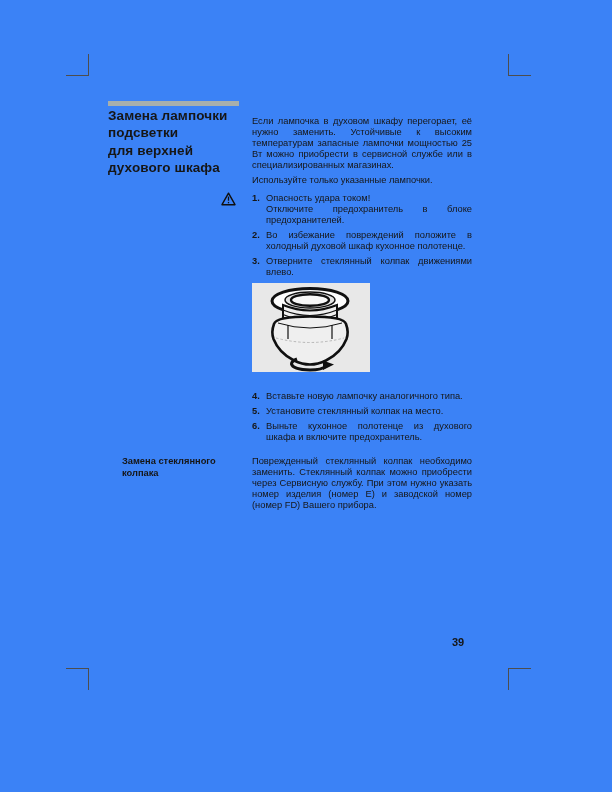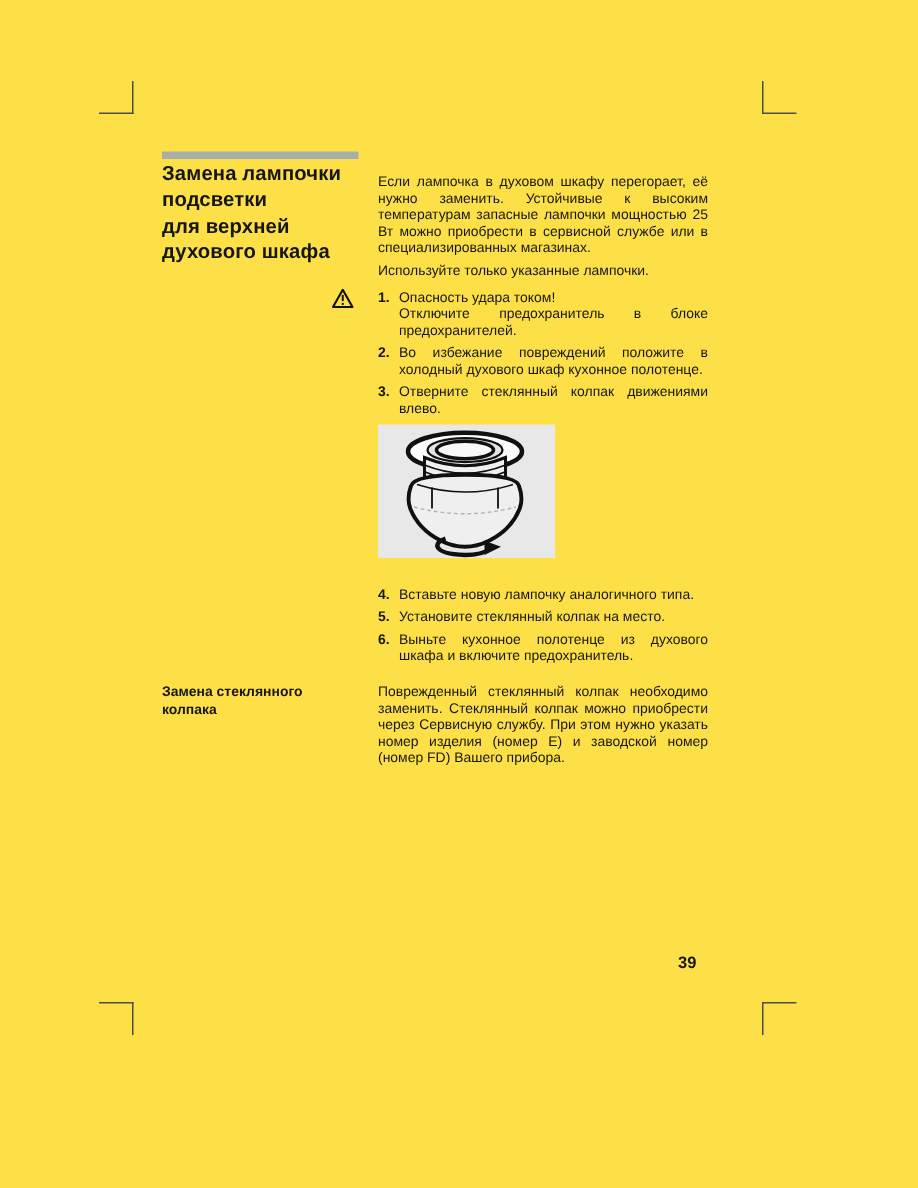--- a/index.html
+++ b/index.html
@@ -1,20 +1,20 @@
 <!DOCTYPE html>
 <html><head>
 <meta charset="utf-8">
 <style>
   html, body { margin: 0; padding: 0; background: #ffffff; }
   .page {
     position: relative;
     width: 612px;
     height: 792px;
-    background: #fde047;
+    background: #3b82f6;
     font-family: "Liberation Sans", sans-serif;
     color: #161616;
     overflow: hidden;
   }
   .crop { position: absolute; background: #4d4d4d; }
 
   .accent-bar {
     position: absolute;
     left: 108px; top: 101px;
     width: 131px; height: 5px;
@@ -63,21 +63,21 @@
 
   .figure-box {
     position: absolute;
     left: 252px; top: 283px;
     width: 118px; height: 89px;
     background: #e8e8e8;
   }
 
   .sub-title {
     position: absolute;
-    left: 108px; top: 456px;
+    left: 122px; top: 456px;
     width: 140px;
     font-size: 9.3px;
     font-weight: bold;
     line-height: 11.5px;
   }
   .sec2-body { top: 456px; }
 
   .page-number {
     position: absolute;
     left: 452px; top: 636px;
@@ -123,21 +123,21 @@
   </div>
 
   <div class="steps steps-a">
     <div class="step">
       <span class="step-num">1.</span>
       <span class="step-text">Опасность удара током!
 Отключите предохранитель в блоке предохранителей.</span>
     </div>
     <div class="step">
       <span class="step-num">2.</span>
-      <span class="step-text">Во избежание повреждений положите в холодный духового шкаф кухонное полотенце.</span>
+      <span class="step-text">Во избежание повреждений положите в холодный духовой шкаф кухонное полотенце.</span>
     </div>
     <div class="step">
       <span class="step-num">3.</span>
       <span class="step-text">Отверните стеклянный колпак движениями влево.</span>
     </div>
   </div>
 
   <div class="figure-box">
     <svg width="118" height="89" viewBox="0 0 118 89">
       <g fill="none" stroke="#101010">

